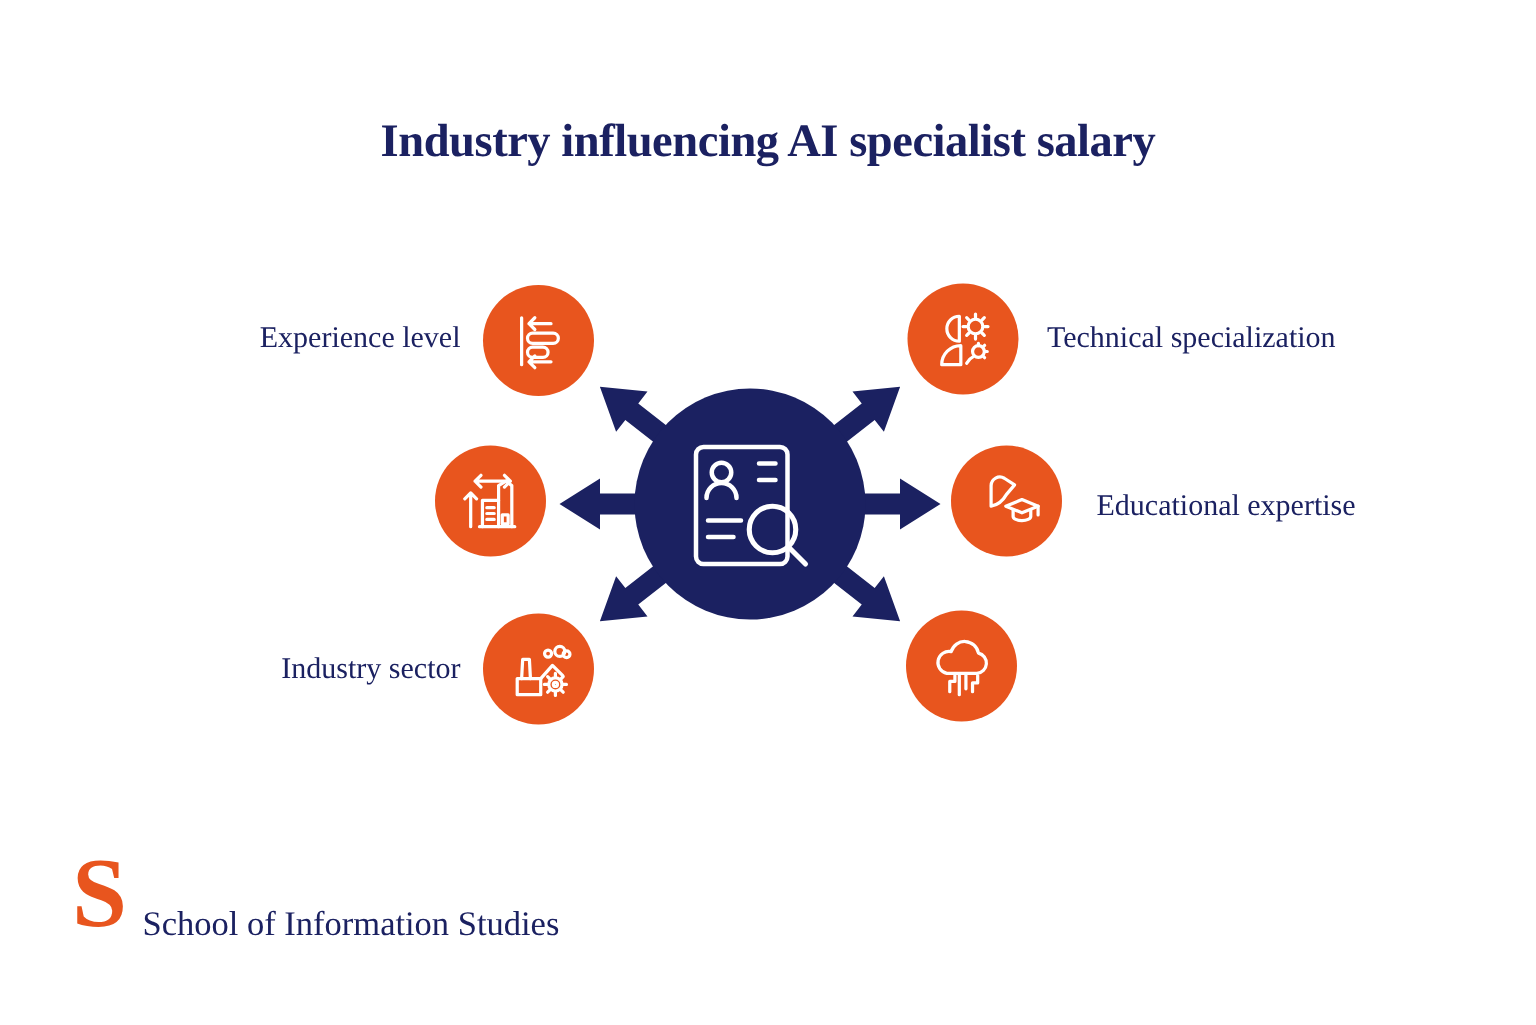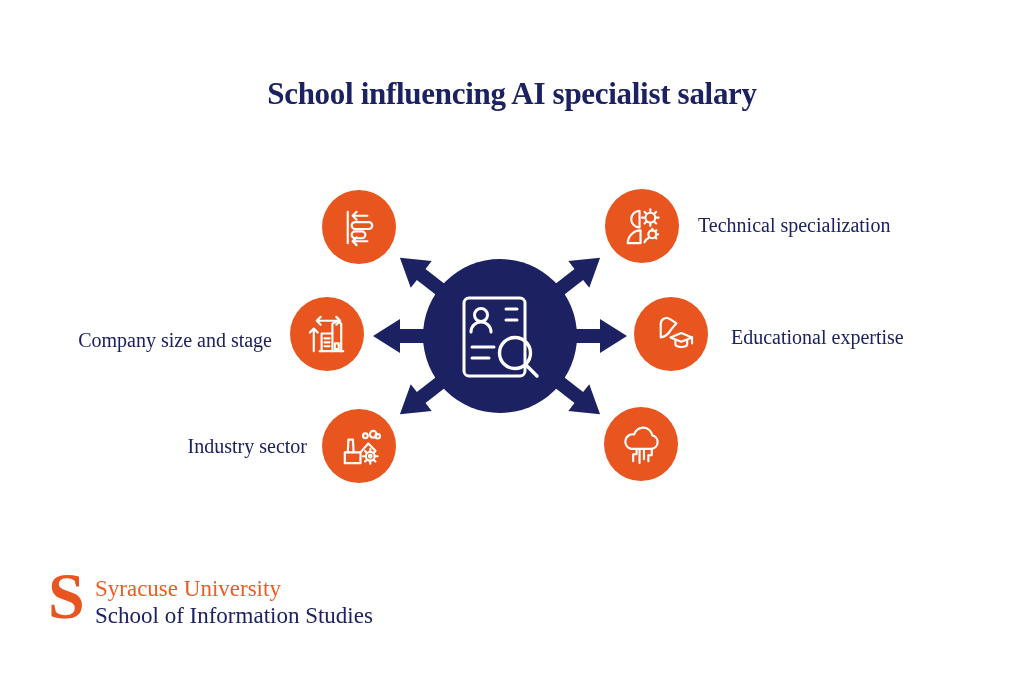--- a/index.html
+++ b/index.html
@@ -38,21 +38,21 @@
   }
   .logo-university{position:absolute;left:95px;top:575px;font-size:23px;line-height:27px;color:#EE5B25;}
   .logo-school{position:absolute;left:95px;top:602px;font-size:23px;line-height:27px;color:#1B2161;font-family:Liberation Serif, serif;}
   .ic{stroke:#ffffff;stroke-width:2.2;fill:none;stroke-linecap:round;stroke-linejoin:round;}
 </style>
 </head>
 <body>
 
 <div class="page">
 
-  <div class="title">School influencing AI specialist salary</div>
+  <div class="title">Industry influencing AI specialist salary</div>
 
   <svg class="hub" viewBox="0 0 280 176" aria-hidden="true">
     <g fill="#1B2161">
       <path transform="translate(140,88) rotate(0)" d="M58,-7 L100,-7 L100,-17 L127,0 L100,17 L100,7 L58,7 Z"></path>
       <path transform="translate(140,88) rotate(180)" d="M58,-7 L100,-7 L100,-17 L127,0 L100,17 L100,7 L58,7 Z"></path>
       <path transform="translate(140,88) rotate(-38)" d="M58,-7 L100,-7 L100,-17 L127,0 L100,17 L100,7 L58,7 Z"></path>
       <path transform="translate(140,88) rotate(-142)" d="M58,-7 L100,-7 L100,-17 L127,0 L100,17 L100,7 L58,7 Z"></path>
       <path transform="translate(140,88) rotate(38)" d="M58,-7 L100,-7 L100,-17 L127,0 L100,17 L100,7 L58,7 Z"></path>
       <path transform="translate(140,88) rotate(142)" d="M58,-7 L100,-7 L100,-17 L127,0 L100,17 L100,7 L58,7 Z"></path>
     </g>
@@ -128,22 +128,21 @@
   <div class="badge b-clo">
     <svg viewBox="0 0 48 48" class="ic">
       <path d="M13.5,28.5 h20.5 a7,7 0 0 0 1,-13.8 a9.5,9.5 0 0 0 -18.5,-1 a6.6,6.6 0 0 0 -3,14.8 z"></path>
       <path d="M15.5,41 V34 h3.5 V30"></path>
       <path d="M22,43 V30"></path>
       <path d="M26.5,39 V30"></path>
       <path d="M31,41 V35 h3.5 V30"></path>
     </svg>
   </div>
 
-  <div class="label lab-com">Company size and stage</div>
+  <div class="label lab-exp">Experience level</div>
   <div class="label lab-ind">Industry sector</div>
   <div class="label lab-tec">Technical specialization</div>
   <div class="label lab-edu">Educational expertise</div>
 
   <div class="logo-s">S</div>
-  <div class="logo-university">Syracuse University</div>
   <div class="logo-school">School of Information Studies</div>
 
 </div>
 
 </body></html>

